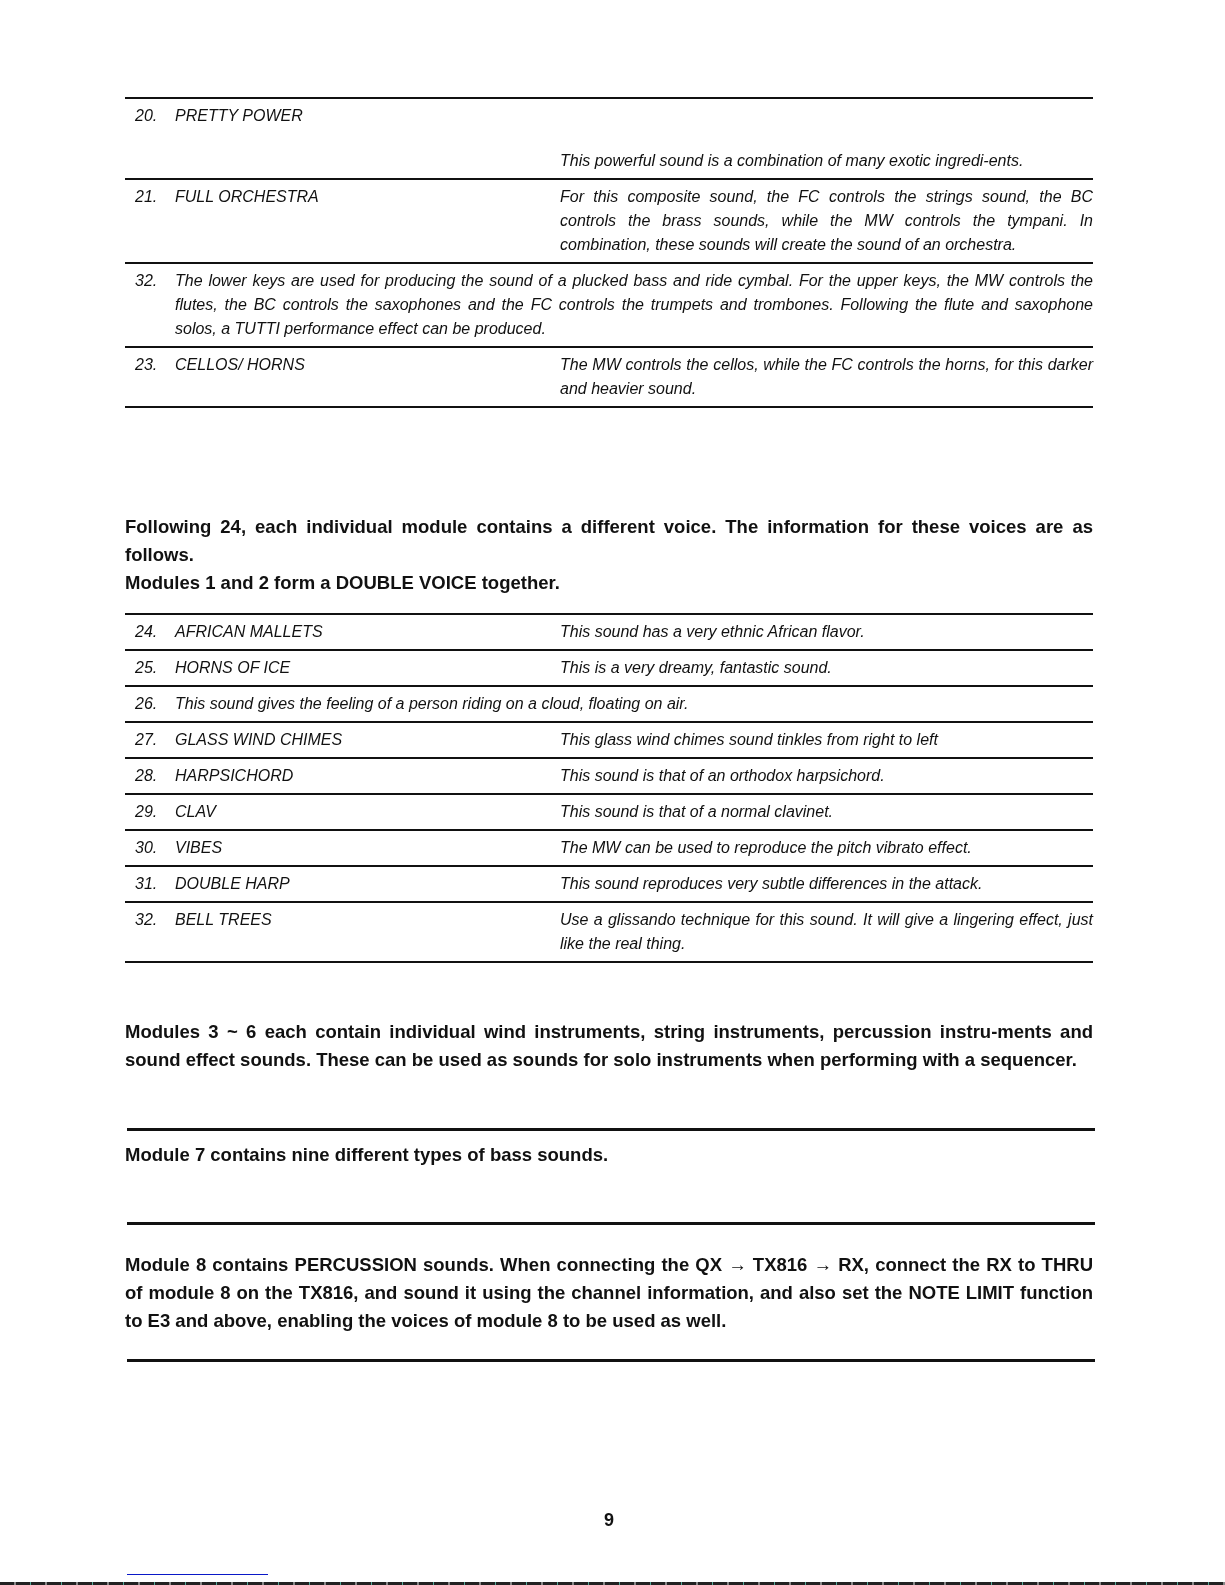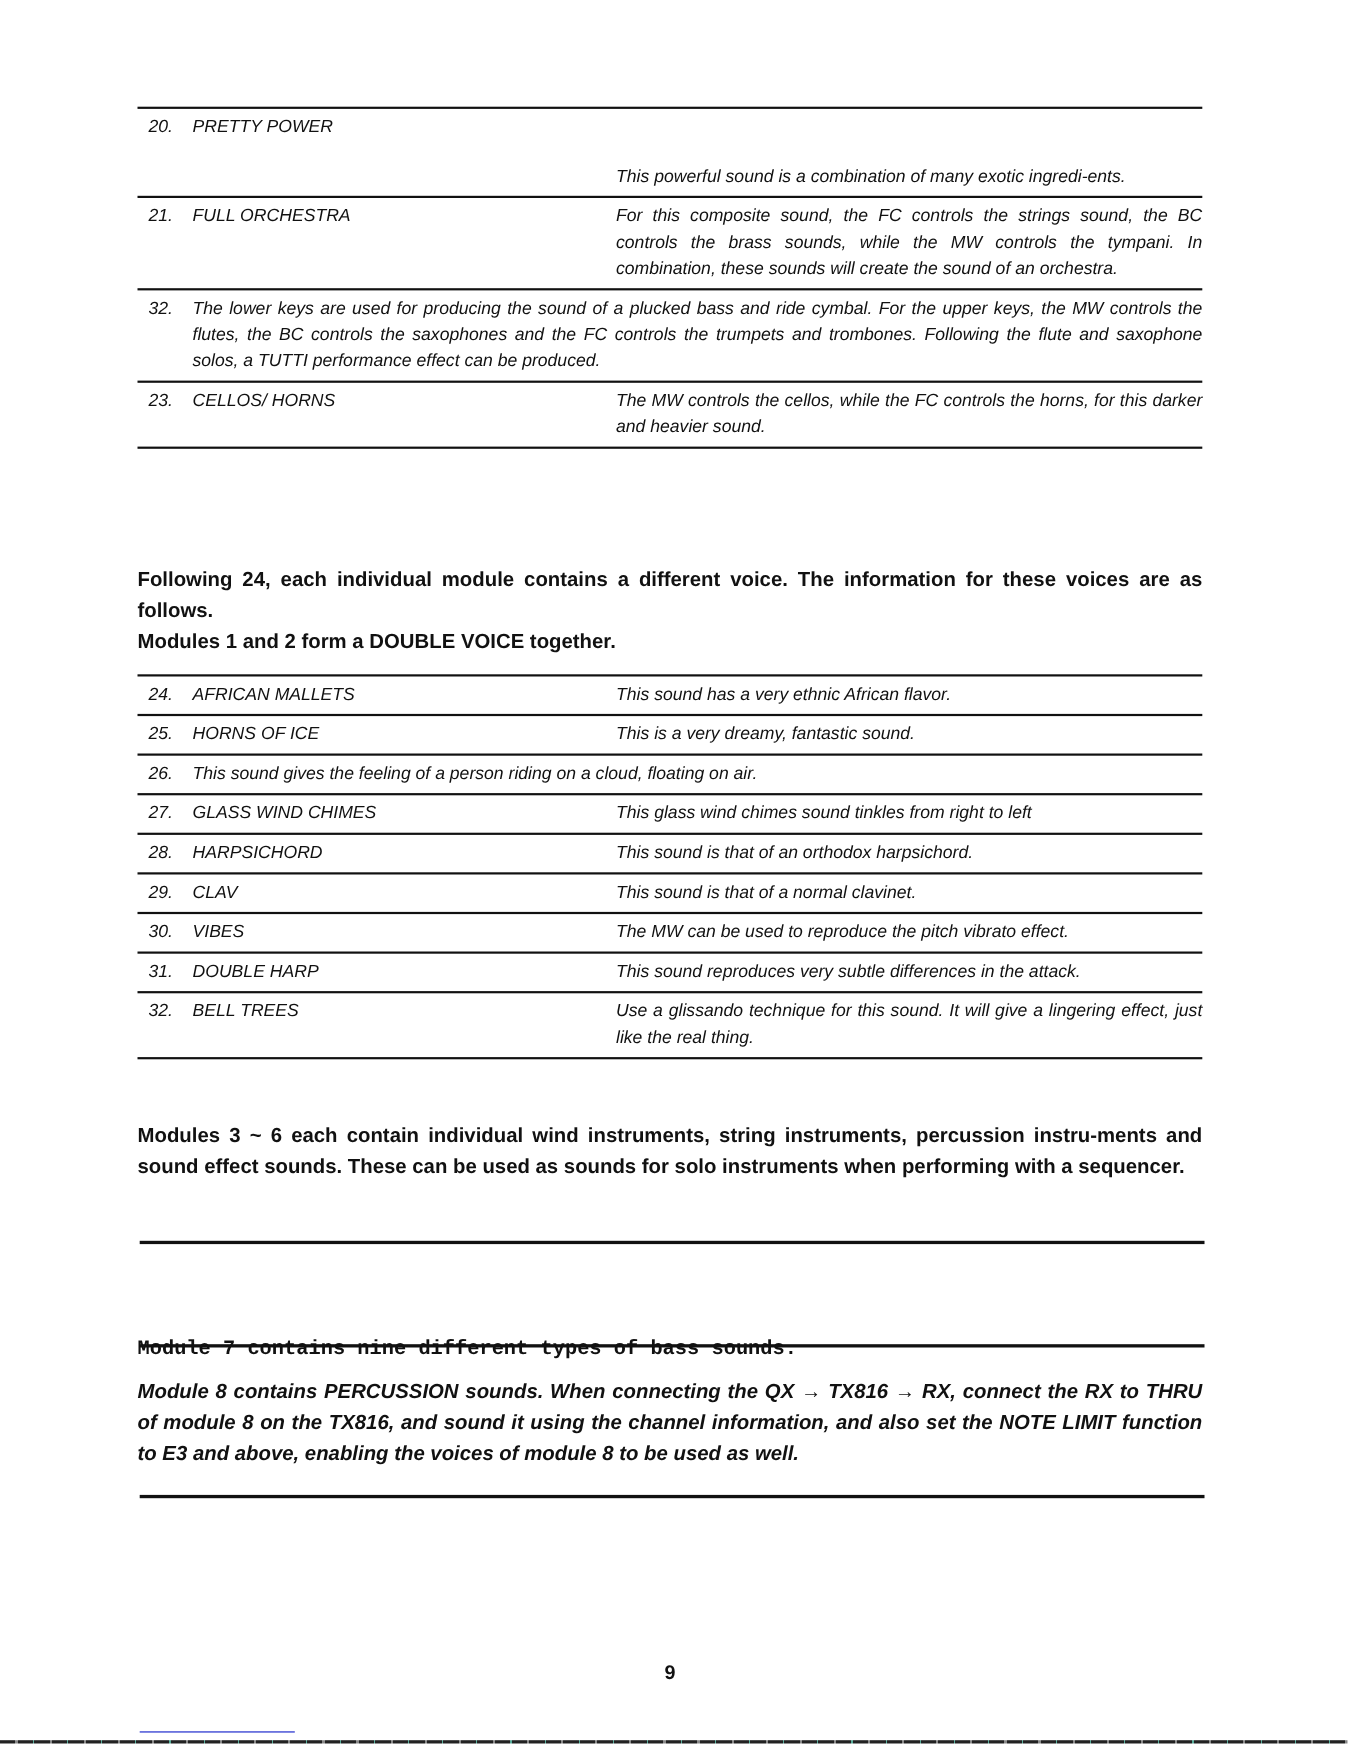--- a/index.html
+++ b/index.html
@@ -100,21 +100,21 @@
   <div class="row last">
     <div class="num">32.</div>
     <div class="name">BELL TREES</div>
     <div class="desc">Use a glissando technique for this sound. It will give a lingering effect, just like the real thing.</div>
   </div>
 </div>
 
 <div class="para" style="top:1018px;">Modules 3 ~ 6 each contain individual wind instruments, string instruments, percussion instru-ments and sound effect sounds. These can be used as sounds for solo instruments when performing with a sequencer.</div>
 <div class="rule" style="top:1128px;"></div>
 
-<div class="para" style="top:1213px;font-family:Liberation Mono, monospace;">Module 7 contains nine different types of bass sounds.</div>
+<div class="para" style="top:1141px;">Module 7 contains nine different types of bass sounds.</div>
 <div class="rule" style="top:1222px;"></div>
 
-<div class="para" style="top:1251px;font-style:italic;">Module 8 contains PERCUSSION sounds. When connecting the QX → TX816 → RX, connect the RX to THRU of module 8 on the TX816, and sound it using the channel information, and also set the NOTE LIMIT function to E3 and above, enabling the voices of module 8 to be used as well.</div>
+<div class="para" style="top:1251px;">Module 8 contains PERCUSSION sounds. When connecting the QX → TX816 → RX, connect the RX to THRU of module 8 on the TX816, and sound it using the channel information, and also set the NOTE LIMIT function to E3 and above, enabling the voices of module 8 to be used as well.</div>
 <div class="rule" style="top:1359px;"></div>
 
 <div class="page-num">9</div>
 <div class="blue-line"></div>
 <div class="bottom-edge"></div>
 
 </body></html>

